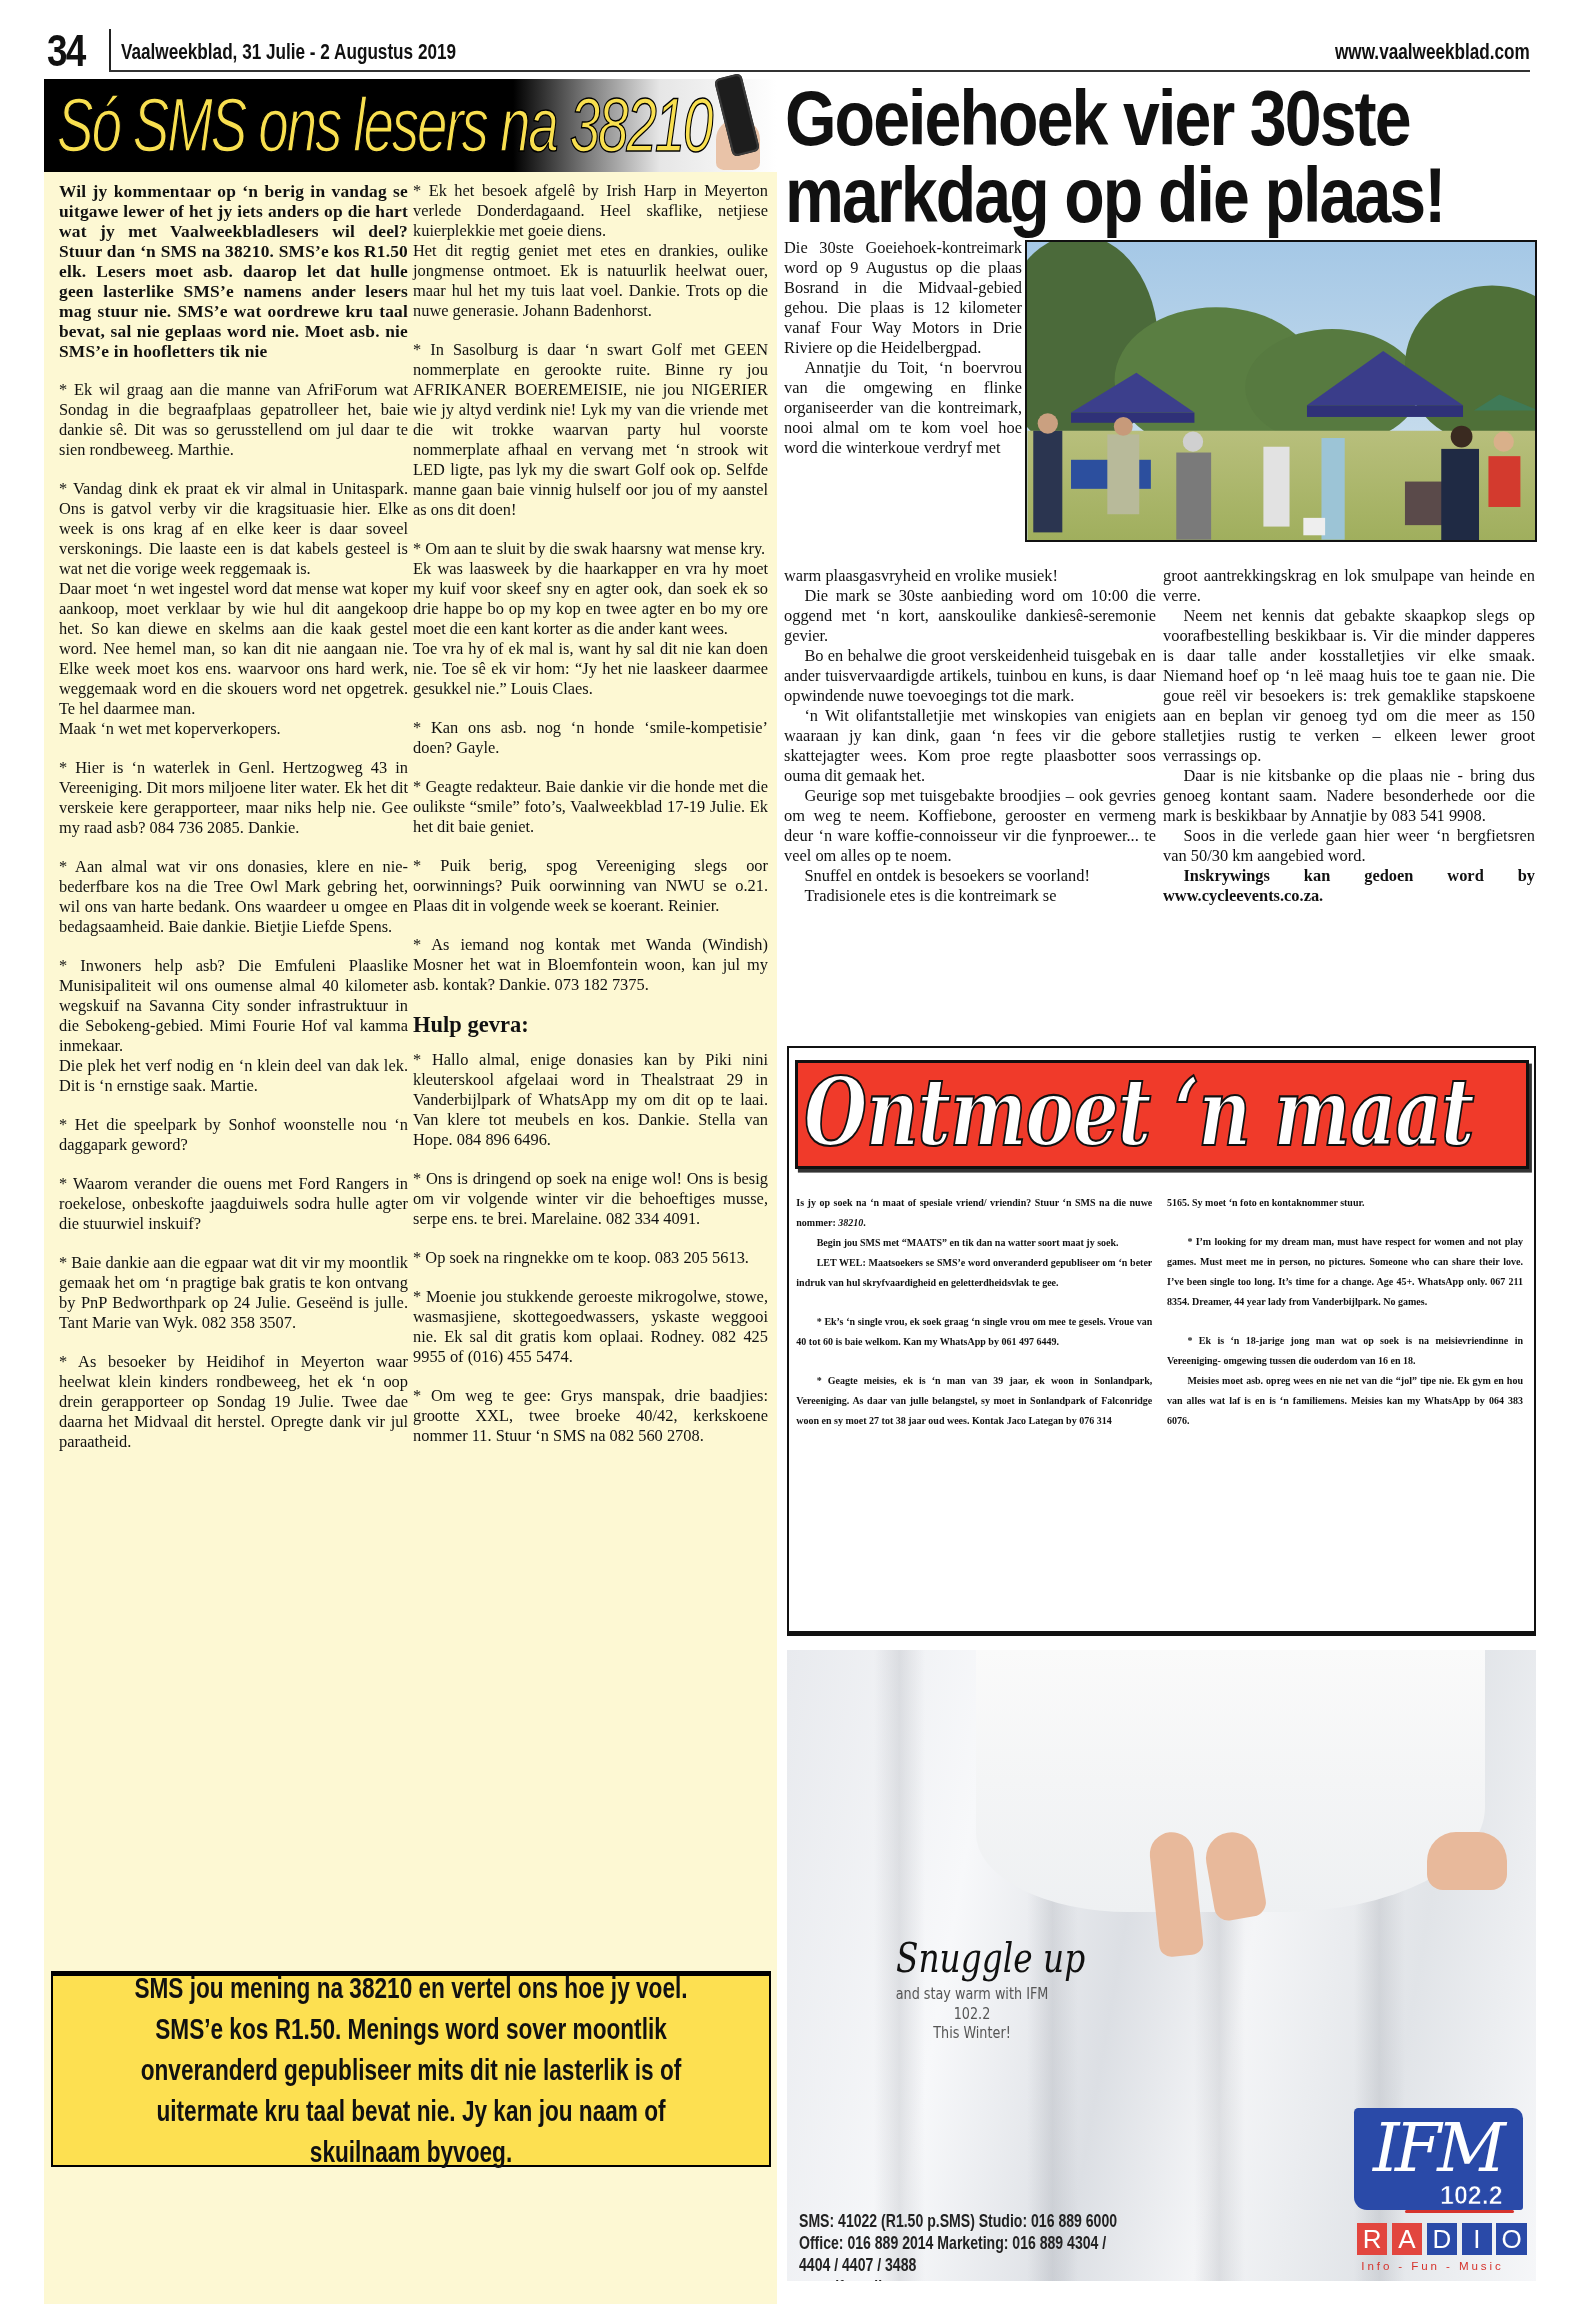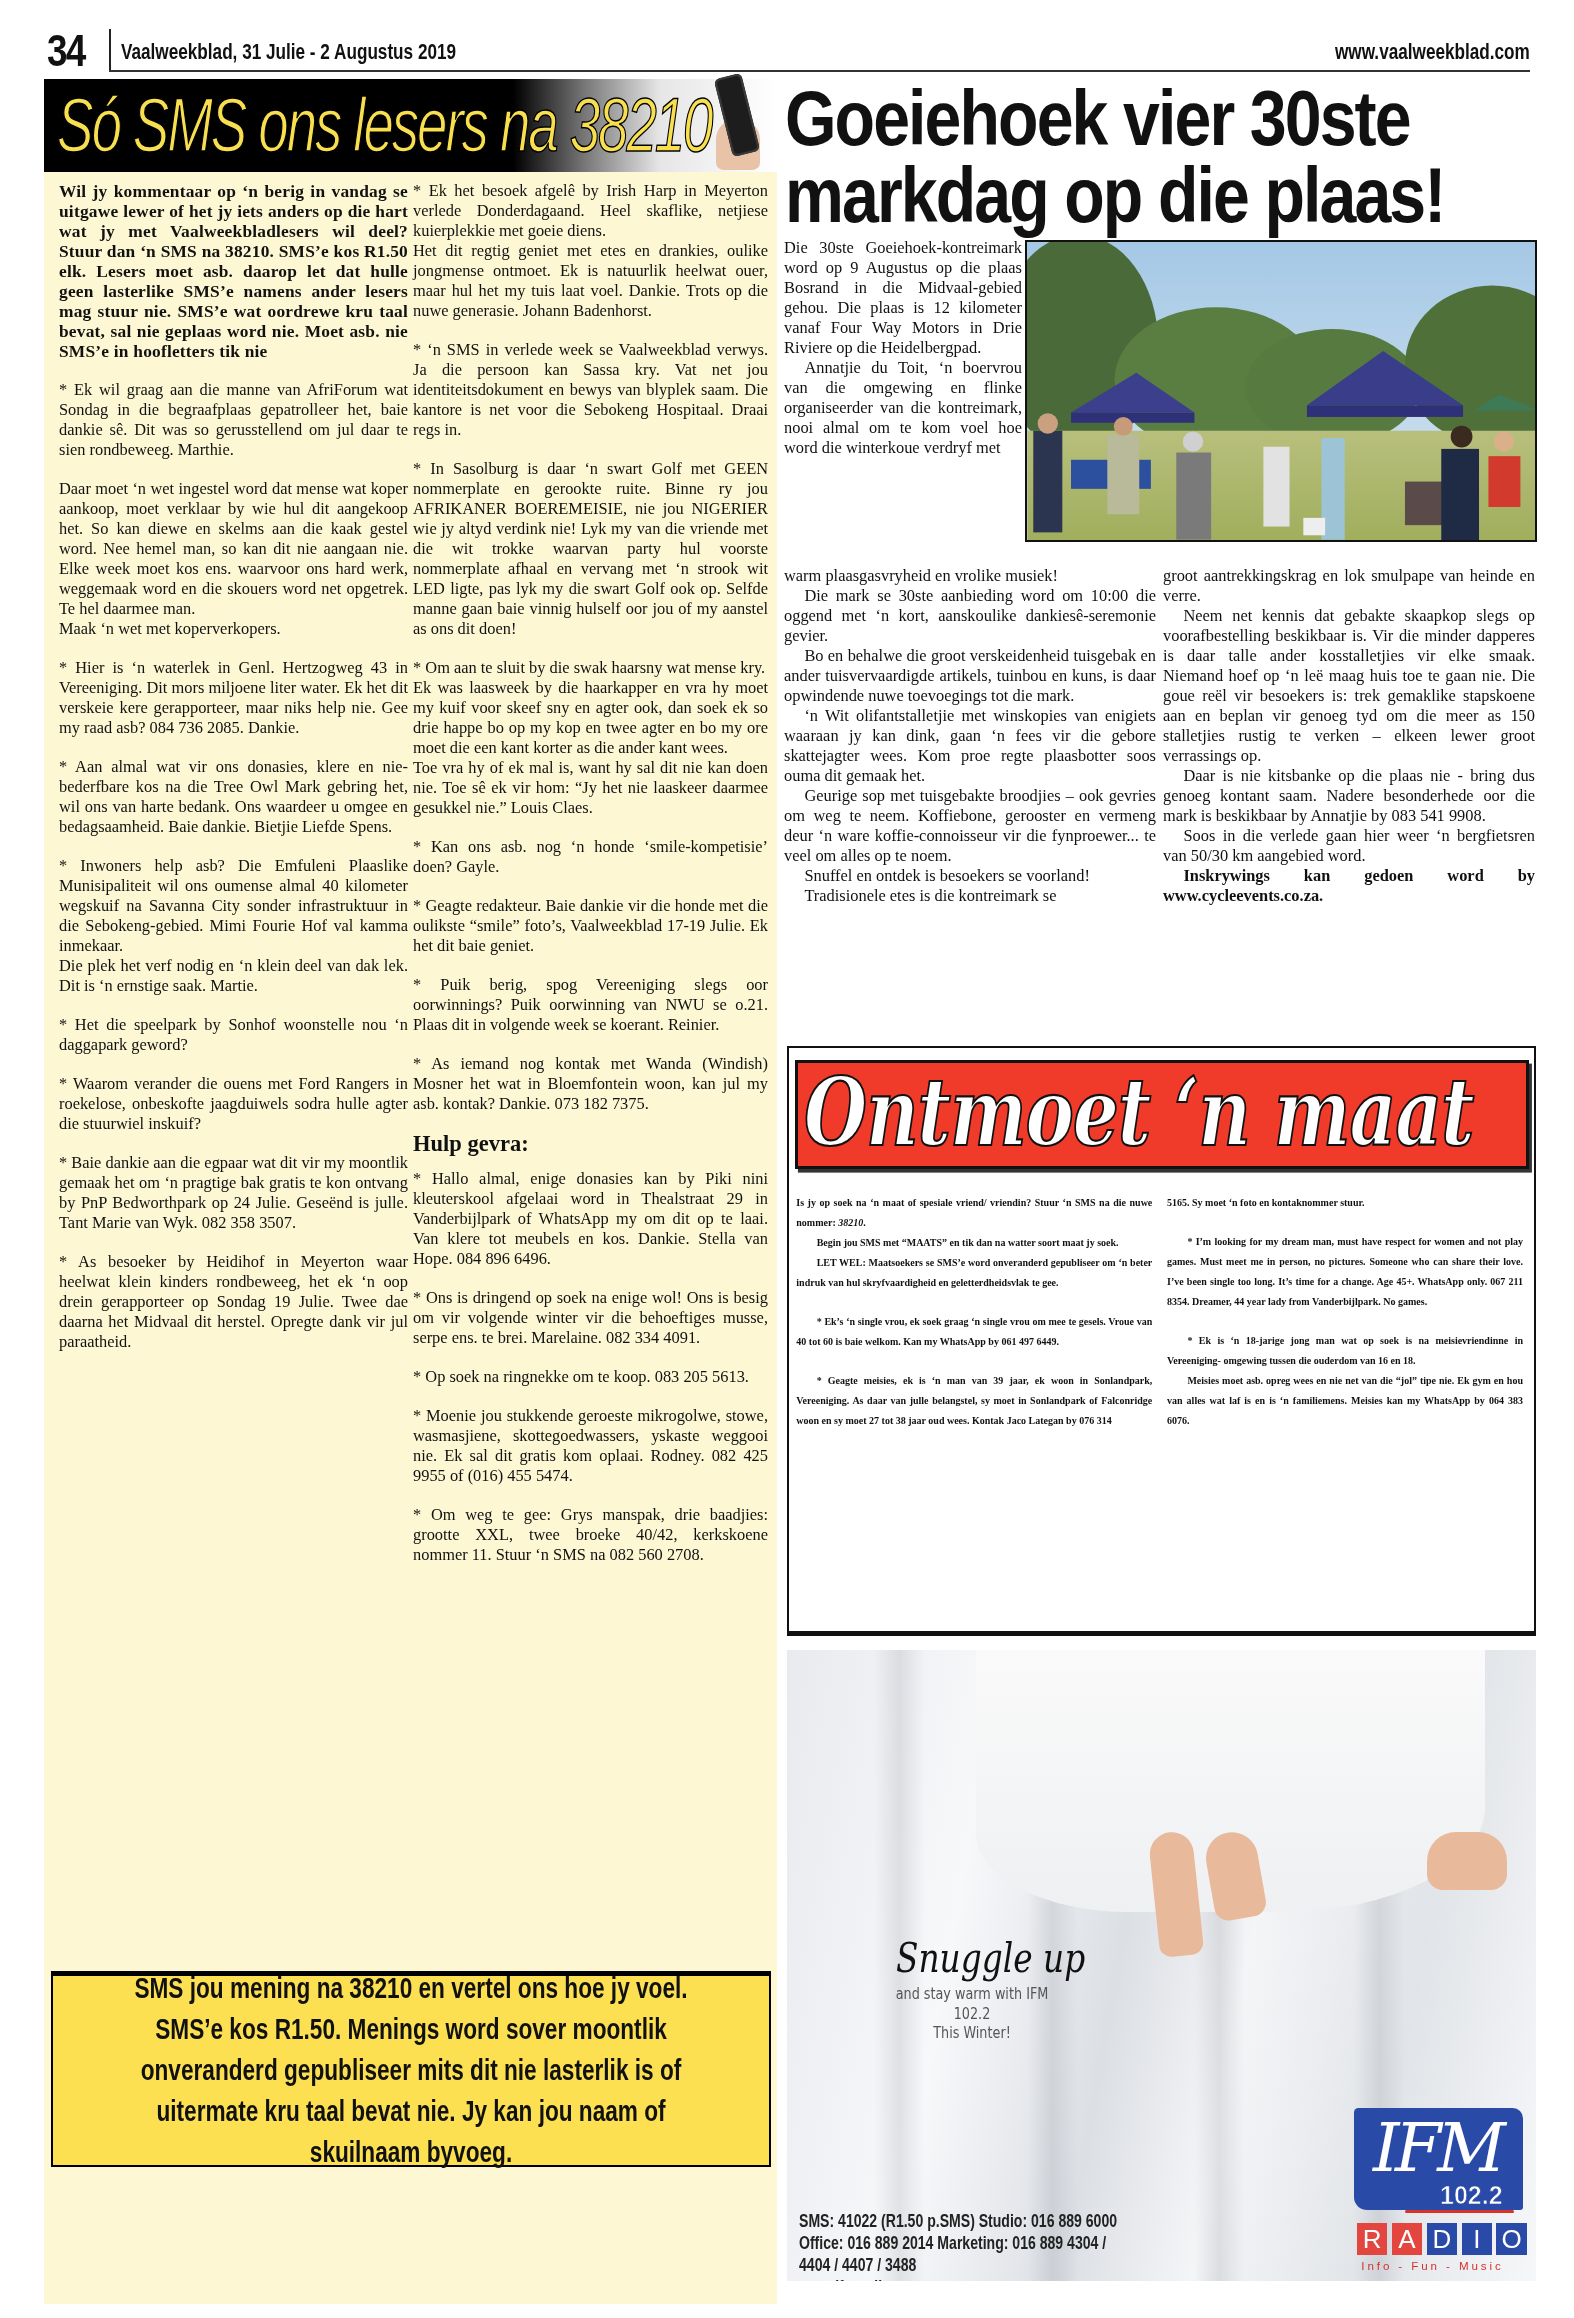--- a/index.html
+++ b/index.html
@@ -87,20 +87,21 @@
     </div>
   </div>
 
   <div class="col col-a">
     <p class="intro-bold">Wil jy kommentaar op ‘n berig in vandag se uitgawe lewer of het jy iets anders op die hart wat jy met Vaalweekbladlesers wil deel? Stuur dan ‘n SMS na 38210. SMS’e kos R1.50 elk. Lesers moet asb. daarop let dat hulle geen lasterlike SMS’e namens ander lesers mag stuur nie. SMS’e wat oordrewe kru taal bevat, sal nie geplaas word nie. Moet asb. nie SMS’e in hoofletters tik nie</p>
     <div id="col-a-entries">
         <div class="entry">
           <p>* Ek wil graag aan die manne van AfriForum wat Sondag in die begraafplaas gepatrolleer het, baie dankie sê. Dit was so gerusstellend om jul daar te sien rondbeweeg. Marthie.</p>
         </div>
         <div class="entry">
+          <p>* Vandag dink ek praat ek vir almal in Unitaspark. Ons is gatvol verby vir die kragsituasie hier. Elke week is ons krag af en elke keer is daar soveel verskonings. Die laaste een is dat kabels gesteel is wat net die vorige week reggemaak is.</p>
           <p>Daar moet ‘n wet ingestel word dat mense wat koper aankoop, moet verklaar by wie hul dit aangekoop het. So kan diewe en skelms aan die kaak gestel word. Nee hemel man, so kan dit nie aangaan nie. Elke week moet kos ens. waarvoor ons hard werk, weggemaak word en die skouers word net opgetrek. Te hel daarmee man.</p>
           <p>Maak ‘n wet met koperverkopers.</p>
         </div>
         <div class="entry">
           <p>* Hier is ‘n waterlek in Genl. Hertzogweg 43 in Vereeniging. Dit mors miljoene liter water. Ek het dit verskeie kere gerapporteer, maar niks help nie. Gee my raad asb? 084 736 2085. Dankie.</p>
         </div>
         <div class="entry">
           <p>* Aan almal wat vir ons donasies, klere en nie-bederfbare kos na die Tree Owl Mark gebring het, wil ons van harte bedank. Ons waardeer u omgee en bedagsaamheid. Baie dankie. Bietjie Liefde Spens.</p>
         </div>
         <div class="entry">
@@ -120,23 +121,20 @@
           <p>* As besoeker by Heidihof in Meyerton waar heelwat klein kinders rondbeweeg, het ek ‘n oop drein gerapporteer op Sondag 19 Julie. Twee dae daarna het Midvaal dit herstel. Opregte dank vir jul paraatheid.</p>
         </div>
       </div>
   </div>
 
   <div class="col col-b">
     <div id="col-b-entries">
         <div class="entry" style="margin-top: 0px;">
           <p>* Ek het besoek afgelê by Irish Harp in Meyerton verlede Donderdagaand. Heel skaflike, netjiese kuierplekkie met goeie diens.</p>
           <p>Het dit regtig geniet met etes en drankies, oulike jongmense ontmoet. Ek is natuurlik heelwat ouer, maar hul het my tuis laat voel. Dankie. Trots op die nuwe generasie. Johann Badenhorst.</p>
-        </div>
-        <div class="entry">
-          <p>* ‘n SMS in verlede week se Vaalweekblad verwys. Ja die persoon kan Sassa kry. Vat net jou identiteitsdokument en bewys van blyplek saam. Die kantore is net voor die Sebokeng Hospitaal. Draai regs in.</p>
         </div>
         <div class="entry">
           <p>* In Sasolburg is daar ‘n swart Golf met GEEN nommerplate en gerookte ruite. Binne ry jou AFRIKANER BOEREMEISIE, nie jou NIGERIER wie jy altyd verdink nie! Lyk my van die vriende met die wit trokke waarvan party hul voorste nommerplate afhaal en vervang met ‘n strook wit LED ligte, pas lyk my die swart Golf ook op. Selfde manne gaan baie vinnig hulself oor jou of my aanstel as ons dit doen!</p>
         </div>
         <div class="entry">
           <p>* Om aan te sluit by die swak haarsny wat mense kry.</p>
           <p>Ek was laasweek by die haarkapper en vra hy moet my kuif voor skeef sny en agter ook, dan soek ek so drie happe bo op my kop en twee agter en bo my ore moet die een kant korter as die ander kant wees.</p>
           <p>Toe vra hy of ek mal is, want hy sal dit nie kan doen nie. Toe sê ek vir hom: “Jy het nie laaskeer daarmee gesukkel nie.” Louis Claes.</p>
         </div>
         <div class="entry">

